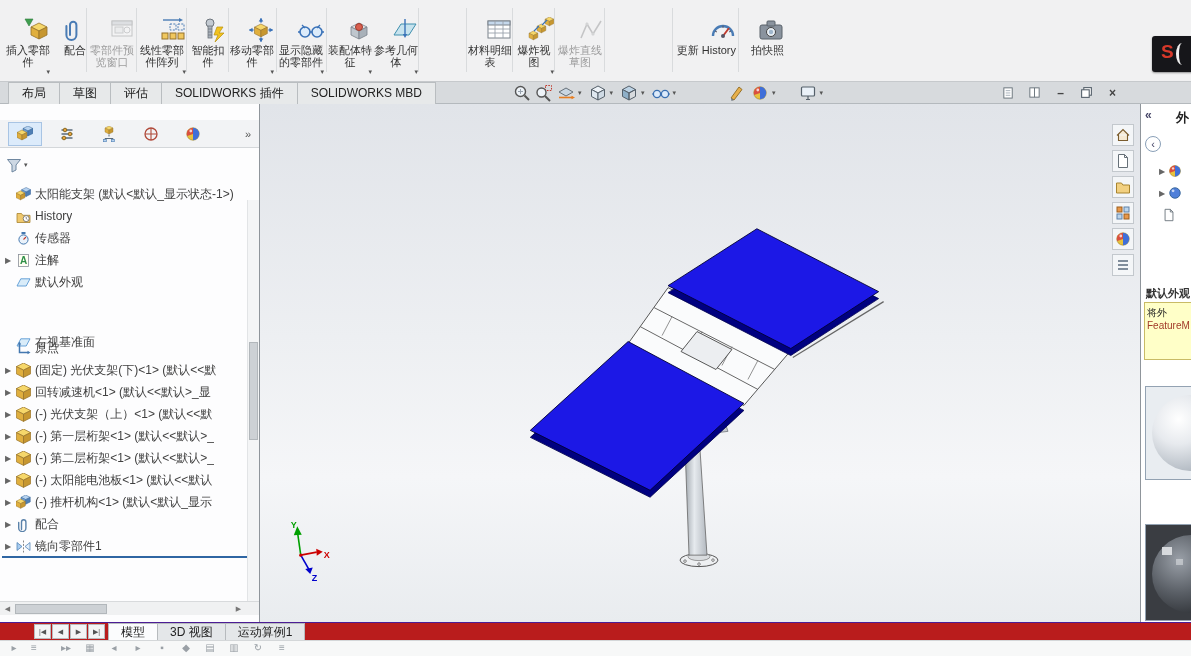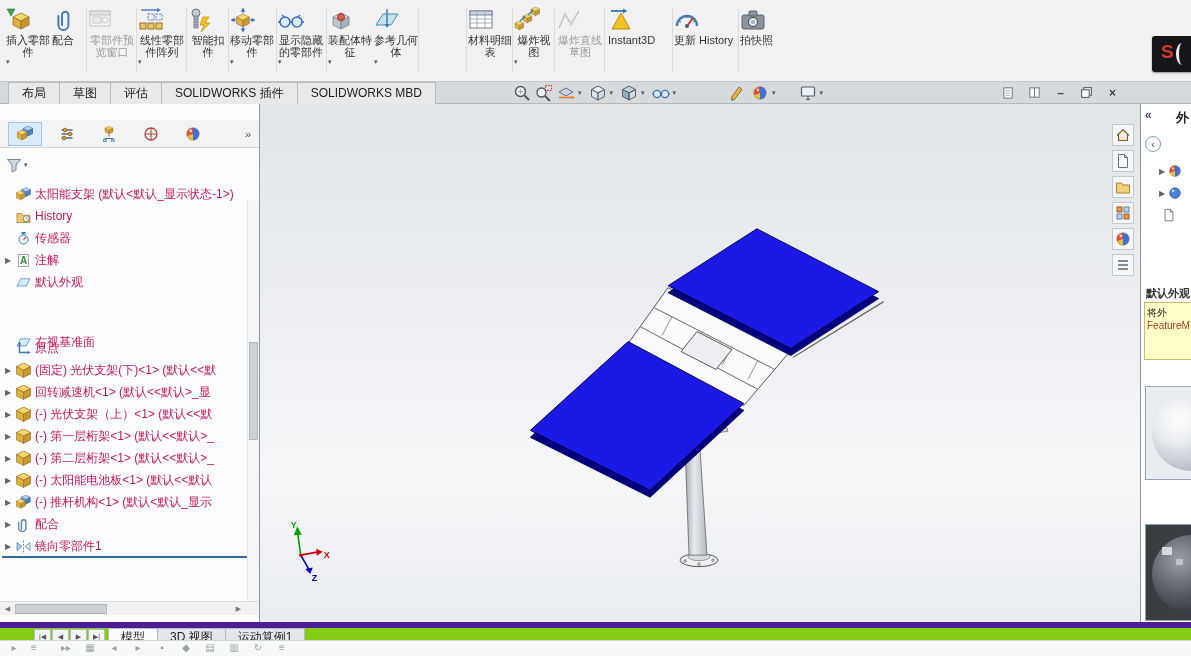--- a/index.html
+++ b/index.html
@@ -2,21 +2,21 @@
 <html><head>
 <meta charset="utf-8">
 <style>
 *{box-sizing:border-box}
 html,body{margin:0;padding:0}
 body{width:1191px;height:656px;position:relative;overflow:hidden;background:#fff;
   font-family:"Liberation Sans","DejaVu Sans",sans-serif;font-size:12px;color:#222}
 
 
 #cmdbar{position:absolute;left:0;top:0;width:1191px;height:82px;background:#f1f1f2;border-bottom:1px solid #c6c9cc}
-.cmd{position:absolute;top:7px;height:78px;display:flex;flex-direction:column;align-items:flex-start;cursor:default}
+.cmd{position:absolute;top:17px;height:78px;display:flex;flex-direction:column;align-items:flex-end;cursor:default}
 .cmd .ci{width:26px;height:26px;flex:0 0 auto}
 .cmd .ci svg{width:26px;height:26px;display:block}
 .cmd .cl{font-size:11px;line-height:12px;color:#333;text-align:center;margin-top:1px}
 .cmd .dd{font-size:7px;line-height:8px;color:#555}
 .cmd.dis{opacity:.45;filter:grayscale(.8)}
 .vsep{position:absolute;top:8px;height:64px;width:1px;background:#d9dbdd}
 
 
 #syslogo{position:absolute;right:0;top:0;height:32px}
 #restab{position:absolute;left:1152px;top:36px;width:46px;height:36px;background:#16161a;border-radius:3px;box-shadow:0 1px 2px rgba(0,0,0,.4)}
@@ -44,21 +44,21 @@
 .ptab.act{background:#dcebfb;border-color:#a8c4e4}
 .ptab svg{width:16px;height:16px}
 #ptabs .pmore{margin-left:auto;margin-right:8px;font-size:11px;color:#555}
 #filterrow{position:absolute;left:6px;top:50px;height:22px;display:flex;align-items:center}
 #filterrow svg{width:16px;height:16px}
 #filterrow .dd{font-size:7px;color:#555;margin-left:2px}
 .trow{position:absolute;left:0;width:246px;height:20px;display:flex;align-items:center;white-space:nowrap;overflow:hidden}
 .trow .arr{width:11px;margin-left:5px;font-size:8px;color:#666;flex:0 0 auto}
 .trow .tic{width:15px;height:15px;margin-right:4px;flex:0 0 auto}
 .trow .tic svg{width:15px;height:15px;display:block}
-.trow .tl{font-size:12px;color:#be185d;overflow:hidden}
+.trow .tl{font-size:12px;color:#404040;overflow:hidden}
 #rollbar{position:absolute;left:2px;top:452px;width:248px;height:2px;background:#2f66a3}
 #hscroll{position:absolute;left:0;top:497px;width:259px;height:14px;background:#f0f1f2;border-top:1px solid #d8dadc}
 #hscroll .sbtn{position:absolute;top:1px;width:13px;height:12px;font-size:7px;color:#777;text-align:center;line-height:12px}
 #hthumb{position:absolute;left:15px;top:2px;width:92px;height:10px;background:#cdd1d5;border:1px solid #b2b7bb}
 #vscroll{position:absolute;left:247px;top:96px;width:12px;height:401px;background:#f4f5f6;border-left:1px solid #e2e4e6}
 #vthumb{position:absolute;left:1px;top:142px;width:9px;height:98px;background:#cdd1d5;border:1px solid #b2b7bb}
 
 
 #viewport{position:absolute;left:260px;top:104px;width:880px;height:518px;
   background:linear-gradient(180deg,#e1e4e9 0%,#edeff2 45%,#f5f6f8 72%,#e9ecef 100%)}
@@ -86,21 +86,21 @@
 #thumb1 .sph{position:absolute;left:6px;top:8px;width:76px;height:76px;border-radius:50%;
   background:radial-gradient(circle at 35% 32%,#ffffff 0%,#e7eaee 35%,#b9c0c8 70%,#8d949c 100%)}
 #thumb2{top:420px;height:97px;background:#3a3d42}
 #thumb2 .sph{position:absolute;left:6px;top:10px;width:78px;height:78px;border-radius:50%;
   background:radial-gradient(circle at 35% 32%,#9aa0a8 0%,#5a5f66 45%,#17191c 100%)}
 #thumb2 .gl1,#thumb2 .gl2{position:absolute;background:#e8eaec;opacity:.85}
 #thumb2 .gl1{left:16px;top:22px;width:10px;height:8px}
 #thumb2 .gl2{left:30px;top:34px;width:7px;height:6px;opacity:.5}
 
 
-#statusbar{position:absolute;left:0;top:622px;width:1191px;height:18px;background:#84cc16;border-top:6px solid #4c1d95}
+#statusbar{position:absolute;left:0;top:622px;width:1191px;height:18px;background:#b91c1c;border-top:1px solid #4c1d95}
 #navg{position:absolute;left:34px;top:1px;display:flex;gap:1px}
 .navb{width:17px;height:15px;background:#f3f4f5;border:1px solid #b7bbbe;font-size:7px;line-height:13px;text-align:center;color:#555}
 #stabs{position:absolute;left:108px;top:0;display:flex;height:18px}
 .stab{height:18px;line-height:16px;padding:0 12px;font-size:12px;color:#222;background:#e4e7e9;border:1px solid #b7bbbe;margin-right:-1px}
 .stab.act{background:#fbfcfd}
 #motionbar{position:absolute;left:0;top:640px;width:1191px;height:16px;background:#f7f8f8;border-top:1px solid #d4d7d9}
 .mic{position:absolute;top:1px;font-size:10px;color:#9aa0a6;width:20px;text-align:center}
 </style>
 </head>
 <body>
@@ -258,30 +258,20 @@
   <div class="cmd dis" style="left:556px;width:48px">
     <span class="ci">
         <svg viewBox="0 0 26 26">
           <path d="M3 21 L9 7 L15 17 L23 4" fill="none" stroke="#8a9099" stroke-width="1.6"></path>
           <circle cx="9" cy="7" r="1.6" fill="#aab2bb"></circle>
           <circle cx="15" cy="17" r="1.6" fill="#aab2bb"></circle>
         </svg>
       </span>
     <span class="cl">爆炸直线草图</span>
   </div>
-  <div class="cmd" style="left:608px;width:62px">
-    <span class="ci">
-        <svg viewBox="0 0 26 26">
-          <polygon points="4,22 13,6 22,22" fill="#f2c21f" stroke="#b8900c"></polygon>
-          <path d="M3 4 h12" stroke="#3a72b8" stroke-width="1.8"></path>
-          <polygon points="15,1.5 15,6.5 19.5,4" fill="#3a72b8"></polygon>
-        </svg>
-      </span>
-    <span class="cl">Instant3D</span>
-  </div>
   <div class="cmd" style="left:674px;width:62px">
     <span class="ci">
         <svg viewBox="0 0 26 26">
           <path d="M3 19 a10 10 0 0 1 20 0" fill="none" stroke="#4a7cb5" stroke-width="2.4"></path>
           <path d="M13 19 L19 11" stroke="#c0392b" stroke-width="1.8"></path>
           <circle cx="13" cy="19" r="2" fill="#556"></circle>
           <path d="M5 14 l2 1 M13 8.5 v2.5 M21 14 l-2 1" stroke="#556" stroke-width="1"></path>
         </svg>
       </span>
     <span class="cl">更新 History</span>

